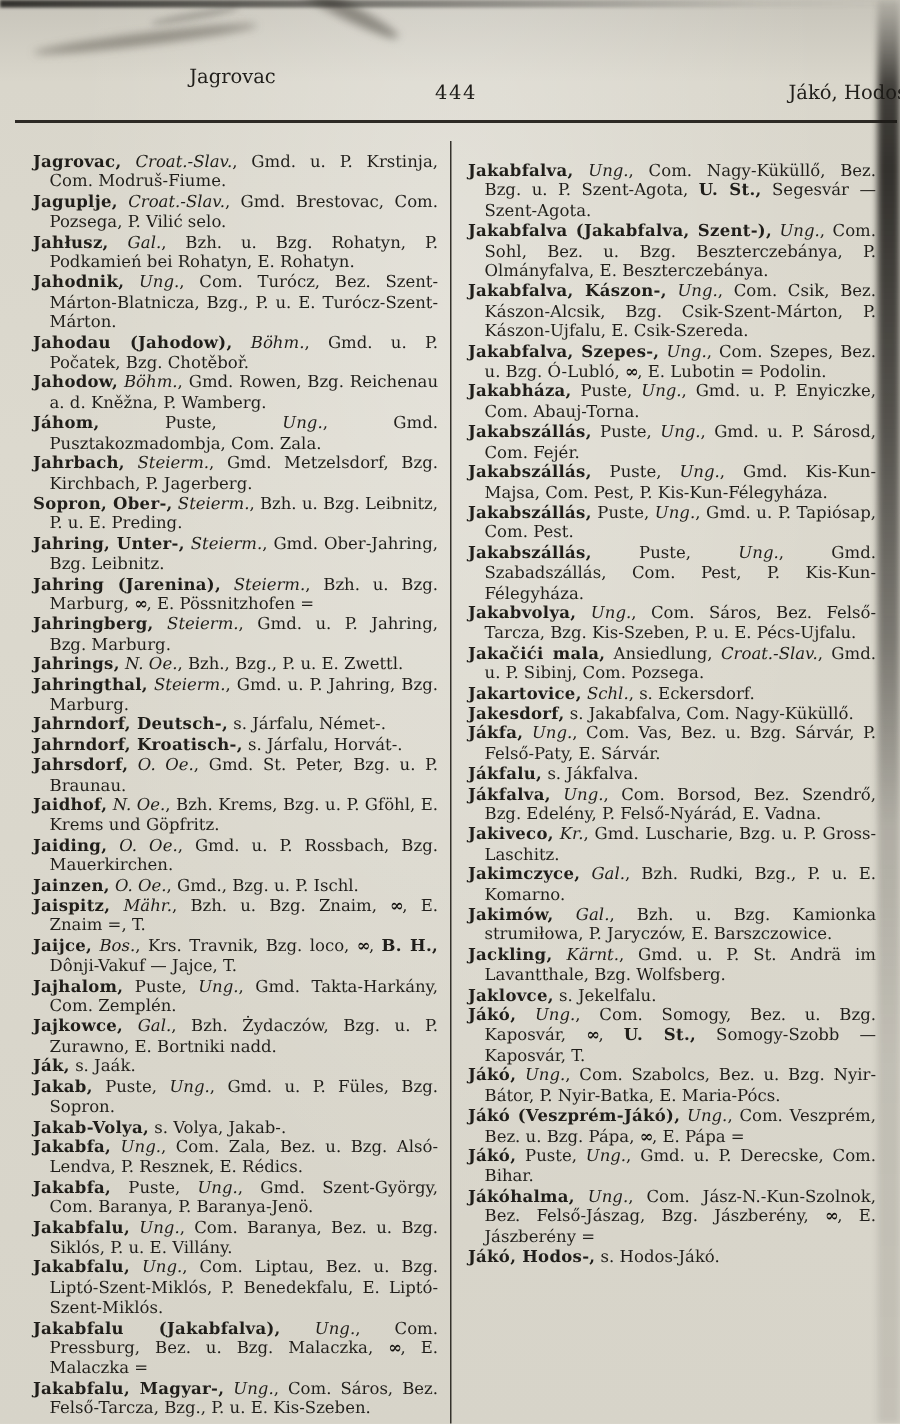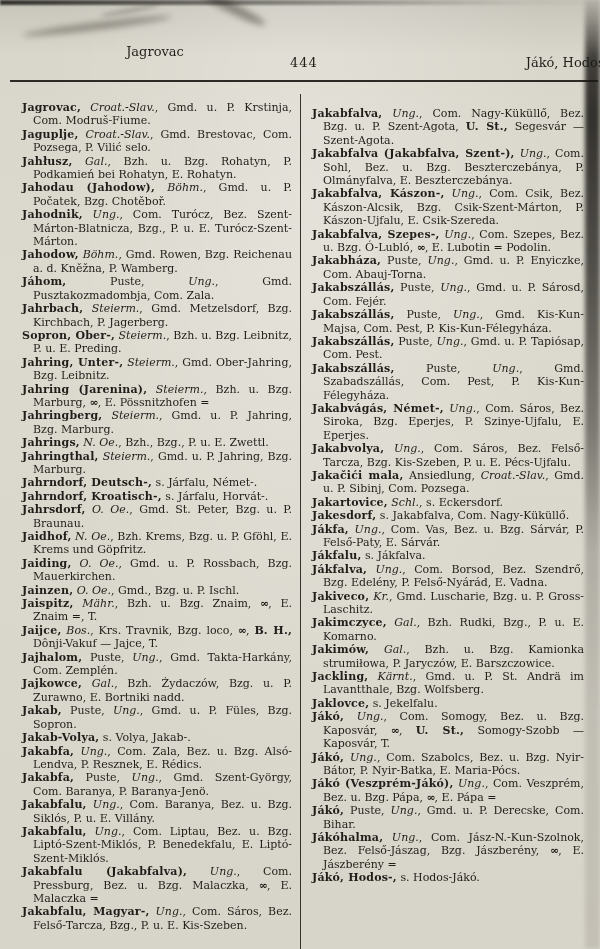--- a/index.html
+++ b/index.html
@@ -103,61 +103,61 @@
     <span class="right">Jákó, Hodos-</span>
   </div>
 
   <div class="head-rule"></div>
 
   <div class="columns">
     <div class="col left-col" id="col-left">
         <p class="entry"><span class="b">Jagrovac,</span><span class="i"> Croat.-Slav.</span>, Gmd. u. P. Krstinja, Com. Modruš-Fiume.</p>
         <p class="entry"><span class="b">Jaguplje,</span><span class="i"> Croat.-Slav.</span>, Gmd. Brestovac, Com. Pozsega, P. Vilić selo.</p>
         <p class="entry"><span class="b">Jahłusz,</span><span class="i"> Gal.</span>, Bzh. u. Bzg. Rohatyn, P. Podkamień bei Rohatyn, E. Rohatyn.</p>
+        <p class="entry"><span class="b">Jahodnik,</span><span class="i"> Ung.</span>, Com. Turócz, Bez. Szent-Márton-Blatnicza, Bzg., P. u. E. Turócz-Szent-Márton.</p>
         <p class="entry"><span class="b">Jahodau (Jahodow),</span><span class="i"> Böhm.</span>, Gmd. u. P. Počatek, Bzg. Chotěboř.</p>
-        <p class="entry"><span class="b">Jahodnik,</span><span class="i"> Ung.</span>, Com. Turócz, Bez. Szent-Márton-Blatnicza, Bzg., P. u. E. Turócz-Szent-Márton.</p>
         <p class="entry"><span class="b">Jahodow,</span><span class="i"> Böhm.</span>, Gmd. Rowen, Bzg. Reichenau a. d. Kněžna, P. Wamberg.</p>
         <p class="entry"><span class="b">Jáhom,</span> Puste, <span class="i">Ung.</span>, Gmd. Pusztakozmadombja, Com. Zala.</p>
         <p class="entry"><span class="b">Jahrbach,</span><span class="i"> Steierm.</span>, Gmd. Metzelsdorf, Bzg. Kirchbach, P. Jagerberg.</p>
         <p class="entry"><span class="b">Sopron, Ober-,</span><span class="i"> Steierm.</span>, Bzh. u. Bzg. Leibnitz, P. u. E. Preding.</p>
         <p class="entry"><span class="b">Jahring, Unter-,</span><span class="i"> Steierm.</span>, Gmd. Ober-Jahring, Bzg. Leibnitz.</p>
         <p class="entry"><span class="b">Jahring (Jarenina),</span><span class="i"> Steierm.</span>, Bzh. u. Bzg. Marburg, <span class="g">∞</span>, E. Pössnitzhofen =</p>
         <p class="entry"><span class="b">Jahringberg,</span><span class="i"> Steierm.</span>, Gmd. u. P. Jahring, Bzg. Marburg.</p>
         <p class="entry"><span class="b">Jahrings,</span><span class="i"> N. Oe.</span>, Bzh., Bzg., P. u. E. Zwettl.</p>
         <p class="entry"><span class="b">Jahringthal,</span><span class="i"> Steierm.</span>, Gmd. u. P. Jahring, Bzg. Marburg.</p>
         <p class="entry"><span class="b">Jahrndorf, Deutsch-,</span> s. Járfalu, Német-.</p>
         <p class="entry"><span class="b">Jahrndorf, Kroatisch-,</span> s. Járfalu, Horvát-.</p>
         <p class="entry"><span class="b">Jahrsdorf,</span><span class="i"> O. Oe.</span>, Gmd. St. Peter, Bzg. u. P. Braunau.</p>
         <p class="entry"><span class="b">Jaidhof,</span><span class="i"> N. Oe.</span>, Bzh. Krems, Bzg. u. P. Gföhl, E. Krems und Göpfritz.</p>
         <p class="entry"><span class="b">Jaiding,</span><span class="i"> O. Oe.</span>, Gmd. u. P. Rossbach, Bzg. Mauerkirchen.</p>
         <p class="entry"><span class="b">Jainzen,</span><span class="i"> O. Oe.</span>, Gmd., Bzg. u. P. Ischl.</p>
         <p class="entry"><span class="b">Jaispitz,</span><span class="i"> Mähr.</span>, Bzh. u. Bzg. Znaim, <span class="g">∞</span>, E. Znaim =, T.</p>
         <p class="entry"><span class="b">Jaijce,</span><span class="i"> Bos.</span>, Krs. Travnik, Bzg. loco, <span class="g">∞</span>, <span class="b">B. H.,</span> Dônji-Vakuf — Jajce, T.</p>
         <p class="entry"><span class="b">Jajhalom,</span> Puste, <span class="i">Ung.</span>, Gmd. Takta-Harkány, Com. Zemplén.</p>
         <p class="entry"><span class="b">Jajkowce,</span><span class="i"> Gal.</span>, Bzh. Żydaczów, Bzg. u. P. Zurawno, E. Bortniki nadd.</p>
+        <p class="entry"><span class="b">Ják,</span> s. Jaák.</p>
         <p class="entry"><span class="b">Jakab,</span> Puste, <span class="i">Ung.</span>, Gmd. u. P. Füles, Bzg. Sopron.</p>
         <p class="entry"><span class="b">Jakab-Volya,</span> s. Volya, Jakab-.</p>
         <p class="entry"><span class="b">Jakabfa,</span><span class="i"> Ung.</span>, Com. Zala, Bez. u. Bzg. Alsó-Lendva, P. Resznek, E. Rédics.</p>
         <p class="entry"><span class="b">Jakabfa,</span> Puste, <span class="i">Ung.</span>, Gmd. Szent-György, Com. Baranya, P. Baranya-Jenö.</p>
         <p class="entry"><span class="b">Jakabfalu,</span><span class="i"> Ung.</span>, Com. Baranya, Bez. u. Bzg. Siklós, P. u. E. Villány.</p>
         <p class="entry"><span class="b">Jakabfalu,</span><span class="i"> Ung.</span>, Com. Liptau, Bez. u. Bzg. Liptó-Szent-Miklós, P. Benedekfalu, E. Liptó-Szent-Miklós.</p>
         <p class="entry"><span class="b">Jakabfalu (Jakabfalva),</span><span class="i"> Ung.</span>, Com. Pressburg, Bez. u. Bzg. Malaczka, <span class="g">∞</span>, E. Malaczka =</p>
         <p class="entry"><span class="b">Jakabfalu, Magyar-,</span><span class="i"> Ung.</span>, Com. Sáros, Bez. Felső-Tarcza, Bzg., P. u. E. Kis-Szeben.</p>
       </div>
     <div class="col right-col" id="col-right">
         <p class="entry"><span class="b">Jakabfalva,</span><span class="i"> Ung.</span>, Com. Nagy-Küküllő, Bez. Bzg. u. P. Szent-Agota, <span class="b">U. St.,</span> Segesvár — Szent-Agota.</p>
         <p class="entry"><span class="b">Jakabfalva (Jakabfalva, Szent-),</span><span class="i"> Ung.</span>, Com. Sohl, Bez. u. Bzg. Beszterczebánya, P. Olmányfalva, E. Beszterczebánya.</p>
         <p class="entry"><span class="b">Jakabfalva, Kászon-,</span><span class="i"> Ung.</span>, Com. Csik, Bez. Kászon-Alcsik, Bzg. Csik-Szent-Márton, P. Kászon-Ujfalu, E. Csik-Szereda.</p>
         <p class="entry"><span class="b">Jakabfalva, Szepes-,</span><span class="i"> Ung.</span>, Com. Szepes, Bez. u. Bzg. Ó-Lubló, <span class="g">∞</span>, E. Lubotin = Podolin.</p>
         <p class="entry"><span class="b">Jakabháza,</span> Puste, <span class="i">Ung.</span>, Gmd. u. P. Enyiczke, Com. Abauj-Torna.</p>
         <p class="entry"><span class="b">Jakabszállás,</span> Puste, <span class="i">Ung.</span>, Gmd. u. P. Sárosd, Com. Fejér.</p>
         <p class="entry"><span class="b">Jakabszállás,</span> Puste, <span class="i">Ung.</span>, Gmd. Kis-Kun-Majsa, Com. Pest, P. Kis-Kun-Félegyháza.</p>
         <p class="entry"><span class="b">Jakabszállás,</span> Puste, <span class="i">Ung.</span>, Gmd. u. P. Tapiósap, Com. Pest.</p>
         <p class="entry"><span class="b">Jakabszállás,</span> Puste, <span class="i">Ung.</span>, Gmd. Szabadszállás, Com. Pest, P. Kis-Kun-Félegyháza.</p>
-        <p class="entry"><span class="b">Jakabvágás, Német-,</span><span class="i"> Ung.</span>, Com. Sáros, Bez. Siroka, Bzg. Eperjes, P. Szinye-Ujfalu, E. Eperjes.</p>
         <p class="entry"><span class="b">Jakabvolya,</span><span class="i"> Ung.</span>, Com. Sáros, Bez. Felső-Tarcza, Bzg. Kis-Szeben, P. u. E. Pécs-Ujfalu.</p>
         <p class="entry"><span class="b">Jakačići mala,</span> Ansiedlung, <span class="i">Croat.-Slav.</span>, Gmd. u. P. Sibinj, Com. Pozsega.</p>
         <p class="entry"><span class="b">Jakartovice,</span><span class="i"> Schl.</span>, s. Eckersdorf.</p>
         <p class="entry"><span class="b">Jakesdorf,</span> s. Jakabfalva, Com. Nagy-Küküllő.</p>
         <p class="entry"><span class="b">Jákfa,</span><span class="i"> Ung.</span>, Com. Vas, Bez. u. Bzg. Sárvár, P. Felső-Paty, E. Sárvár.</p>
         <p class="entry"><span class="b">Jákfalu,</span> s. Jákfalva.</p>
         <p class="entry"><span class="b">Jákfalva,</span><span class="i"> Ung.</span>, Com. Borsod, Bez. Szendrő, Bzg. Edelény, P. Felső-Nyárád, E. Vadna.</p>
         <p class="entry"><span class="b">Jakiveco,</span><span class="i"> Kr.</span>, Gmd. Luscharie, Bzg. u. P. Gross-Laschitz.</p>
         <p class="entry"><span class="b">Jakimczyce,</span><span class="i"> Gal.</span>, Bzh. Rudki, Bzg., P. u. E. Komarno.</p>
         <p class="entry"><span class="b">Jakimów,</span><span class="i"> Gal.</span>, Bzh. u. Bzg. Kamionka strumiłowa, P. Jaryczów, E. Barszczowice.</p>

